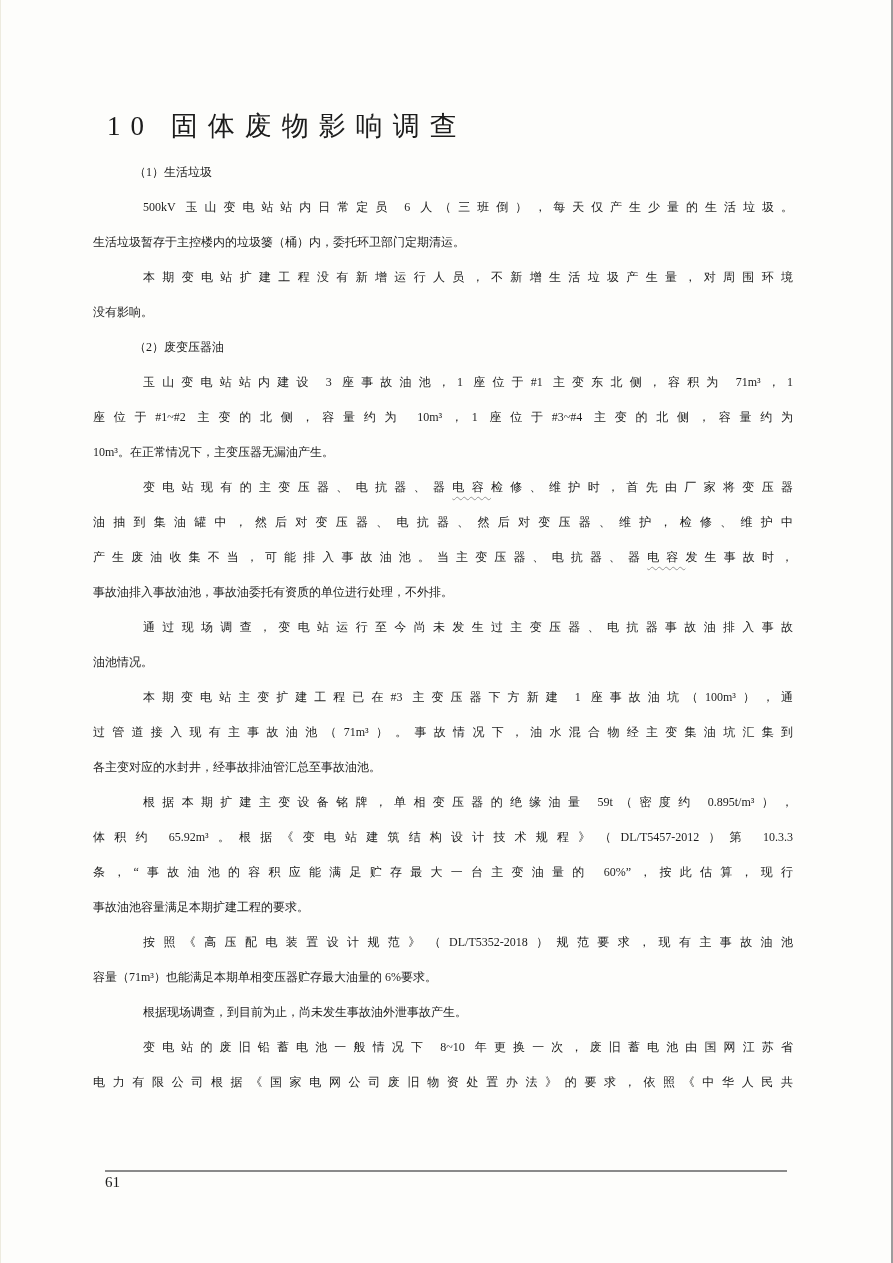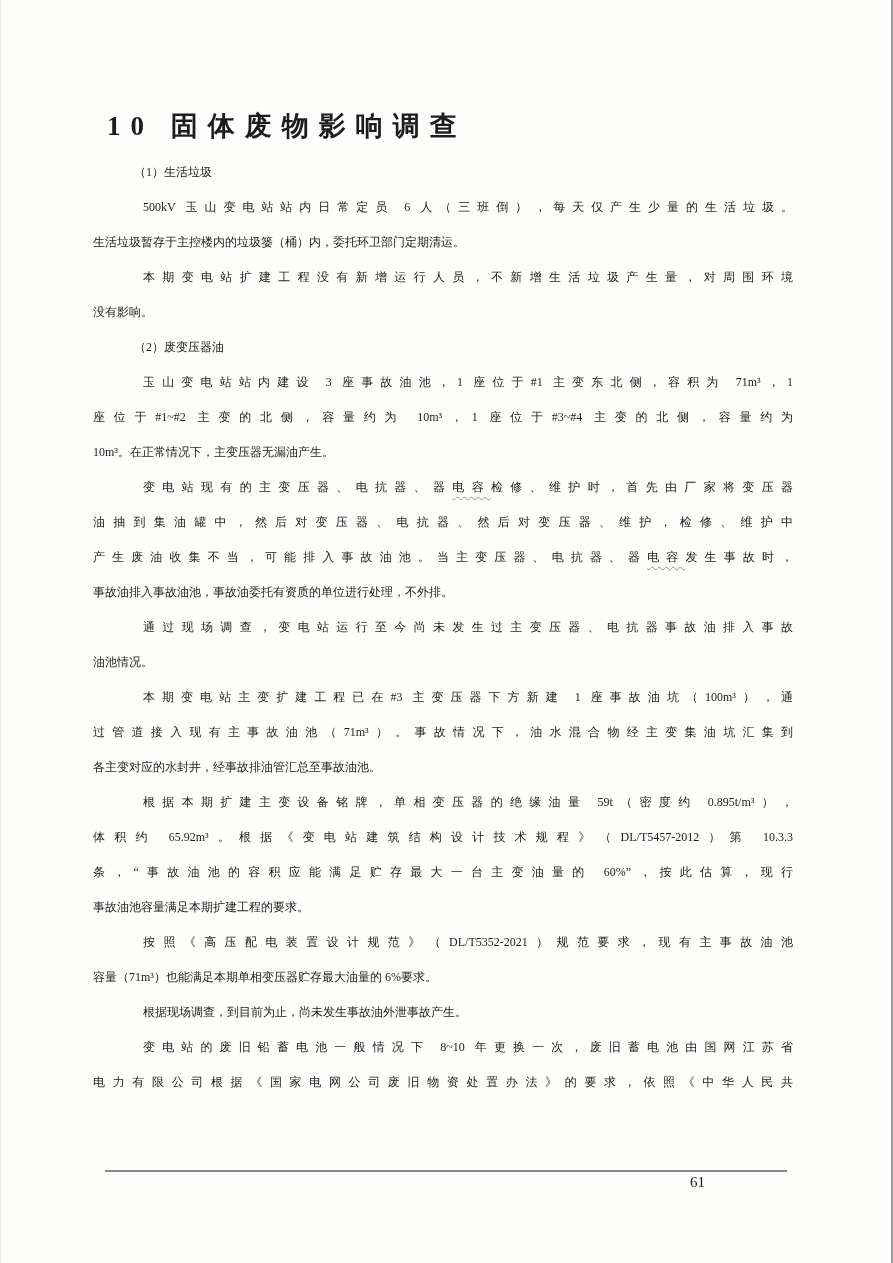--- a/index.html
+++ b/index.html
@@ -23,21 +23,21 @@
     border-left:1px solid #edebdf;
     overflow:hidden;
   }
   .doc{
     position:absolute;left:92px;top:110px;width:700px;
   }
   .doc-title{
     margin:0 0 13px 0;
     padding-left:14px;
     font-size:27px;
-    font-weight:bold;
+    font-weight:normal;
     line-height:32px;
     letter-spacing:10px;
     white-space:nowrap;
   }
   .block{margin:0;}
   .line{
     font-size:12px;
     line-height:35px;
     height:35px;
     text-align:justify;
@@ -53,21 +53,21 @@
     text-decoration-color:var(--underline-color);
     text-decoration-thickness:1px;
     text-underline-offset:5px;
   }
   .footer-rule{
     position:absolute;left:104px;top:1170px;width:682px;height:0;
     border-top:2px solid var(--rule-color);
   }
   .page-number{
     position:absolute;left:104px;top:1172px;width:600px;
-    text-align:right;
+    text-align:left;
     font-size:15px;
     line-height:20px;
   }
 </style>
 </head>
 <body>
 
 <div class="page">
   <div class="doc">
     <h1 class="doc-title">10 固体废物影响调查</h1>
@@ -106,21 +106,21 @@
           <div class="line fill">过管道接入现有主事故油池（71m³）。事故情况下，油水混合物经主变集油坑汇集到</div>
           <div class="line">各主变对应的水封井，经事故排油管汇总至事故油池。</div>
         </div>
         <div class="block">
           <div class="line indent fill">根据本期扩建主变设备铭牌，单相变压器的绝缘油量 59t（密度约 0.895t/m³），</div>
           <div class="line fill">体积约 65.92m³。根据《变电站建筑结构设计技术规程》（DL/T5457-2012）第 10.3.3</div>
           <div class="line fill">条，“事故油池的容积应能满足贮存最大一台主变油量的 60%”，按此估算，现行</div>
           <div class="line">事故油池容量满足本期扩建工程的要求。</div>
         </div>
         <div class="block">
-          <div class="line indent fill">按照《高压配电装置设计规范》（DL/T5352-2021）规范要求，现有主事故油池</div>
+          <div class="line indent fill">按照《高压配电装置设计规范》（DL/T5352-2018）规范要求，现有主事故油池</div>
           <div class="line">容量（71m³）也能满足本期单相变压器贮存最大油量的 6%要求。</div>
         </div>
         <div class="block">
           <div class="line indent">根据现场调查，到目前为止，尚未发生事故油外泄事故产生。</div>
         </div>
         <div class="block">
           <div class="line indent fill">变电站的废旧铅蓄电池一般情况下 8~10 年更换一次，废旧蓄电池由国网江苏省</div>
           <div class="line fill">电力有限公司根据《国家电网公司废旧物资处置办法》的要求，依照《中华人民共</div>
         </div>
       </div>

